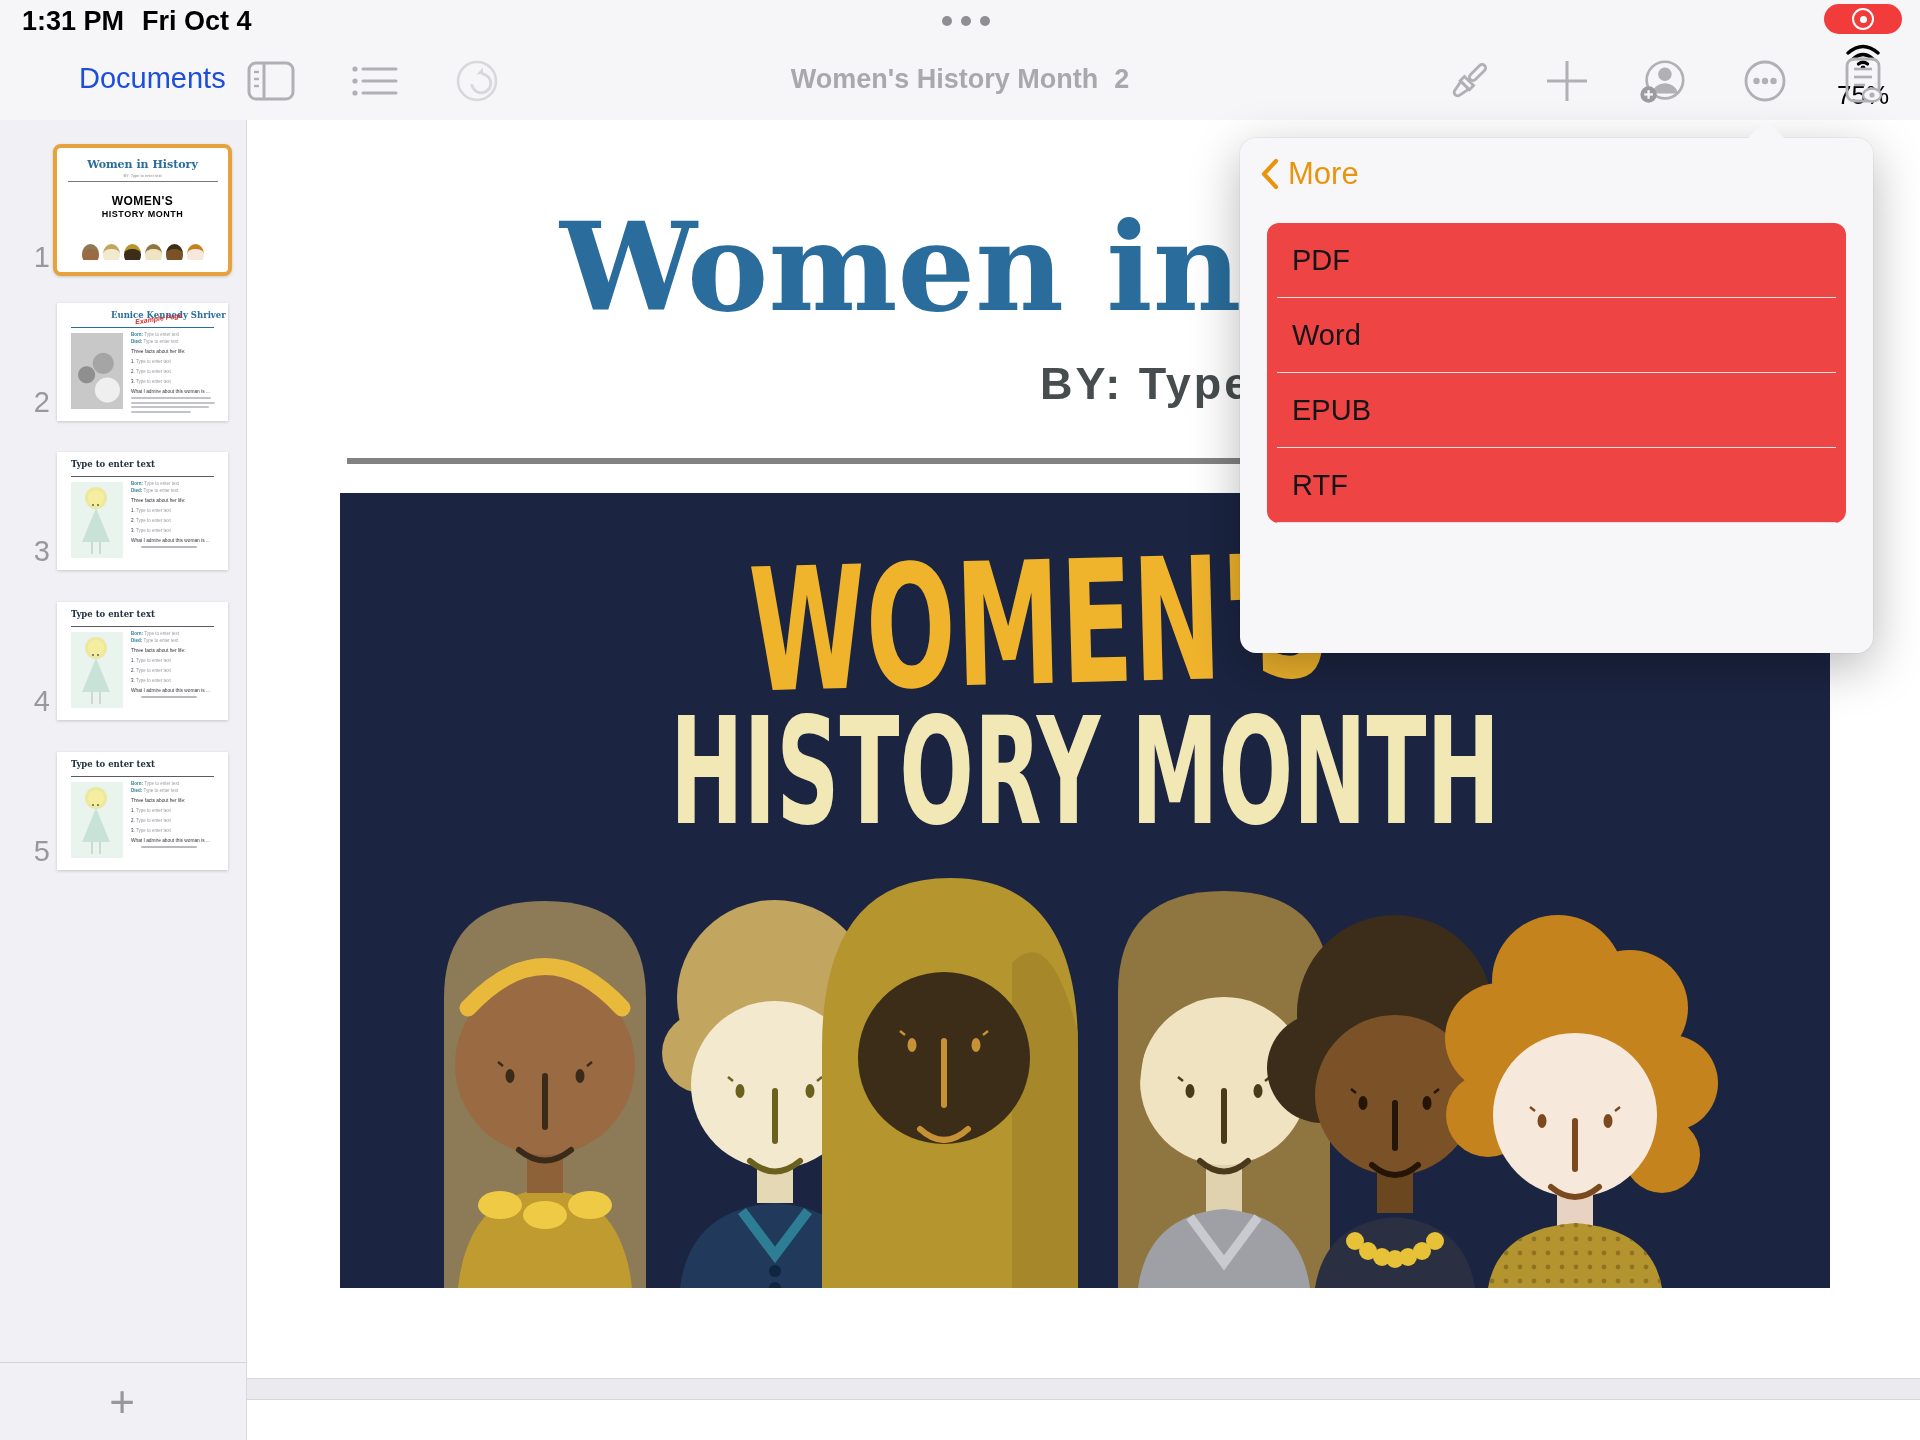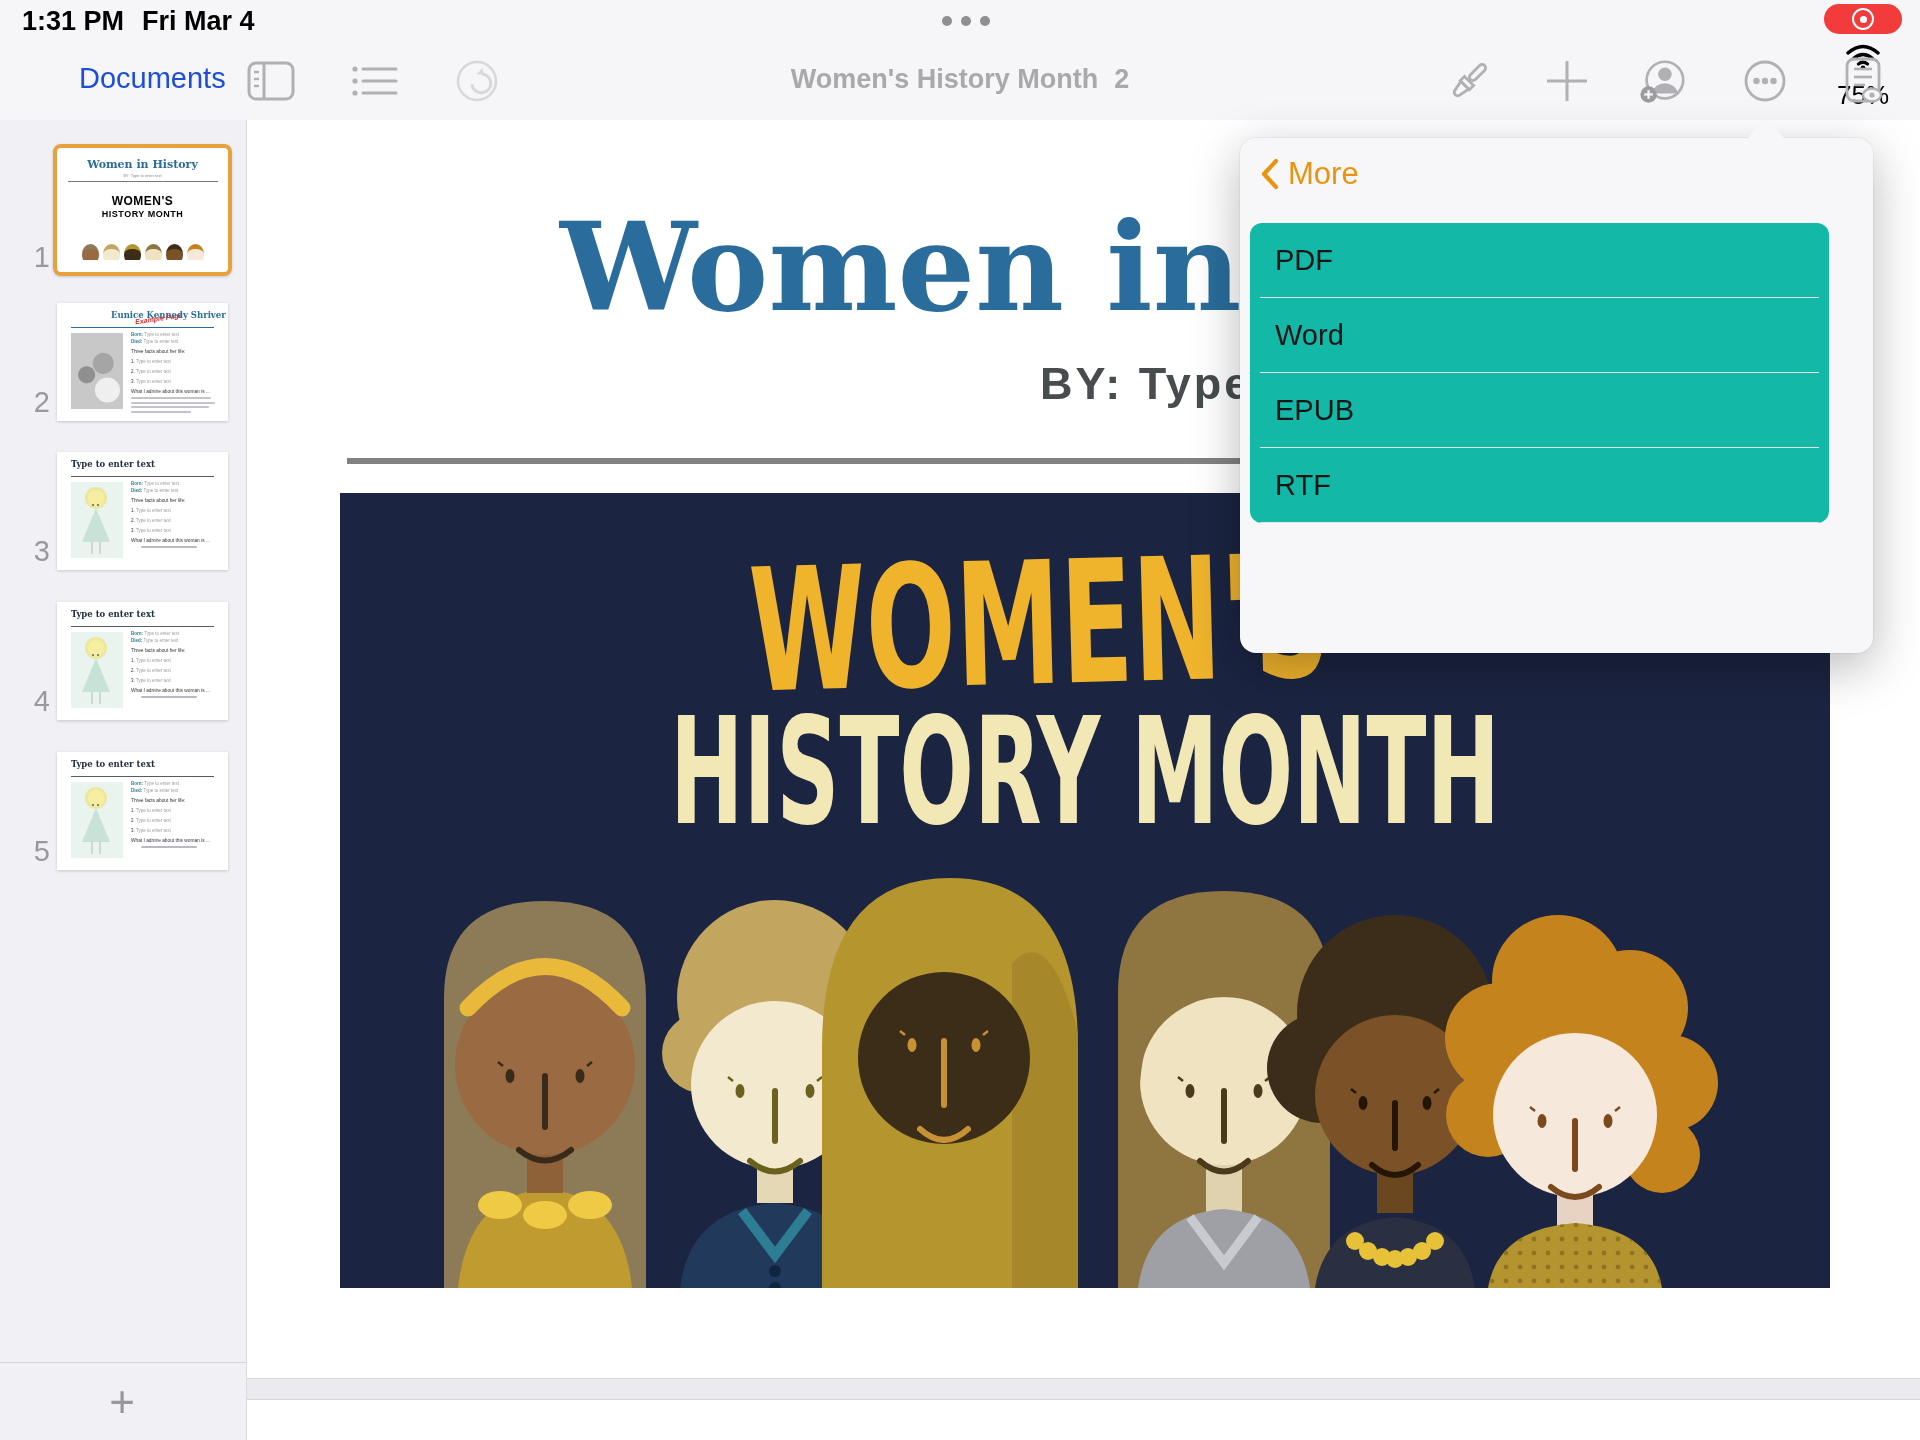--- a/index.html
+++ b/index.html
@@ -77,34 +77,34 @@
   .doc-illu{position:absolute;left:93px;top:373px;width:1490px;height:795px;}
   .page-gap{position:absolute;left:0;top:1258px;width:1673px;height:20px;background:#ebebef;border-top:1px solid #d6d6da;border-bottom:1px solid #d6d6da;}
   
   .popover{position:absolute;left:1240px;top:138px;width:633px;height:515px;background:#f7f7f9;border-radius:16px;
            box-shadow:0 14px 50px rgba(0,0,0,.28), 0 0 0 1px rgba(0,0,0,.04);}
   .pop-tail{position:absolute;left:507px;top:-19px;width:0;height:0;
             border-left:19px solid transparent;border-right:19px solid transparent;border-bottom:20px solid #f7f7f9;}
   .pop-head{position:absolute;left:0;top:0;width:100%;height:70px;}
   .pop-back{position:absolute;left:20px;top:18px;display:flex;align-items:center;gap:8px;color:#e8940f;font-size:31px;text-align:center;}
   .pop-title{position:absolute;left:0;top:20px;width:100%;text-align:center;font-size:30px;font-weight:600;color:#000;}
-  .pop-card{position:absolute;left:10px;top:85px;width:579px;background:#14b8a6;border-radius:12px;overflow:hidden;}
+  .pop-card{position:absolute;left:27px;top:85px;width:579px;background:#ef4444;border-radius:12px;overflow:hidden;}
   .pop-row{height:74px;display:flex;align-items:center;padding-left:25px;font-size:29px;color:#161618;}
   .pop-sep{margin:0 10px;border-top:1px solid #e3e3e6;}
   svg{display:block;}
 </style>
 </head>
 <body>
 
 <div class="screen">
 
   <div class="chrome">
     <div class="statusbar">
       <div class="status-left">
-        <span>1:31 PM</span><span>Fri Mar 4</span>
+        <span>1:31 PM</span><span>Fri Oct 4</span>
       </div>
       <div class="mt-dots">
           <i></i>
           <i></i>
           <i></i>
         </div>
       <div class="status-right">
         <div class="rec-pill">
             <div class="rec-ring">
               <i></i>

